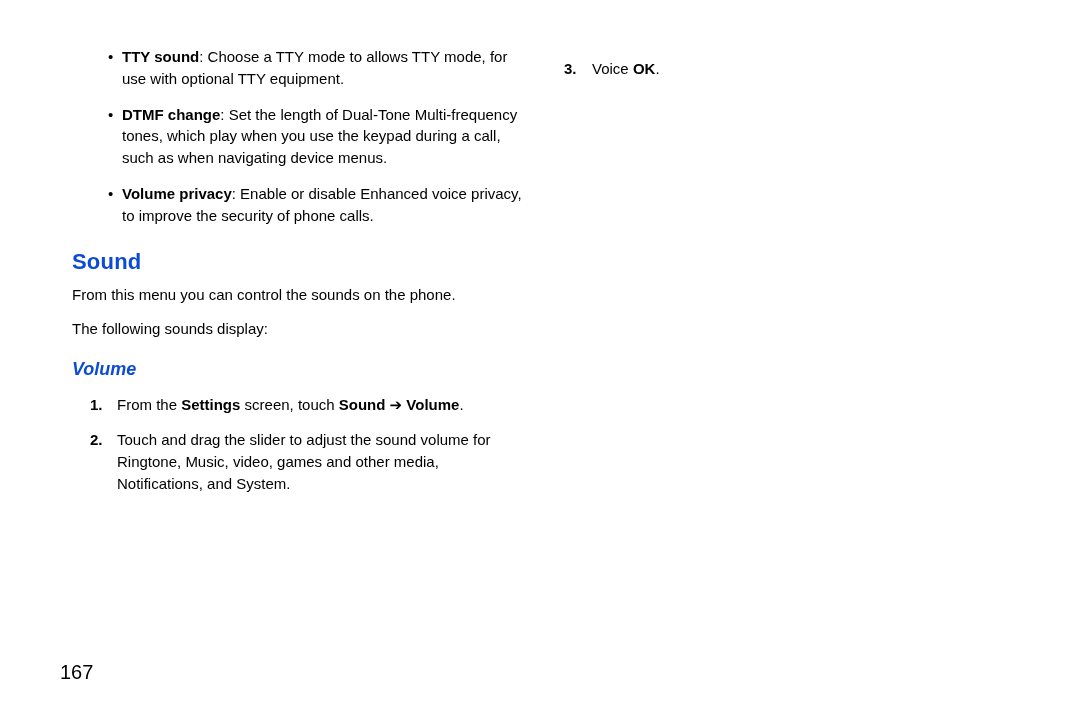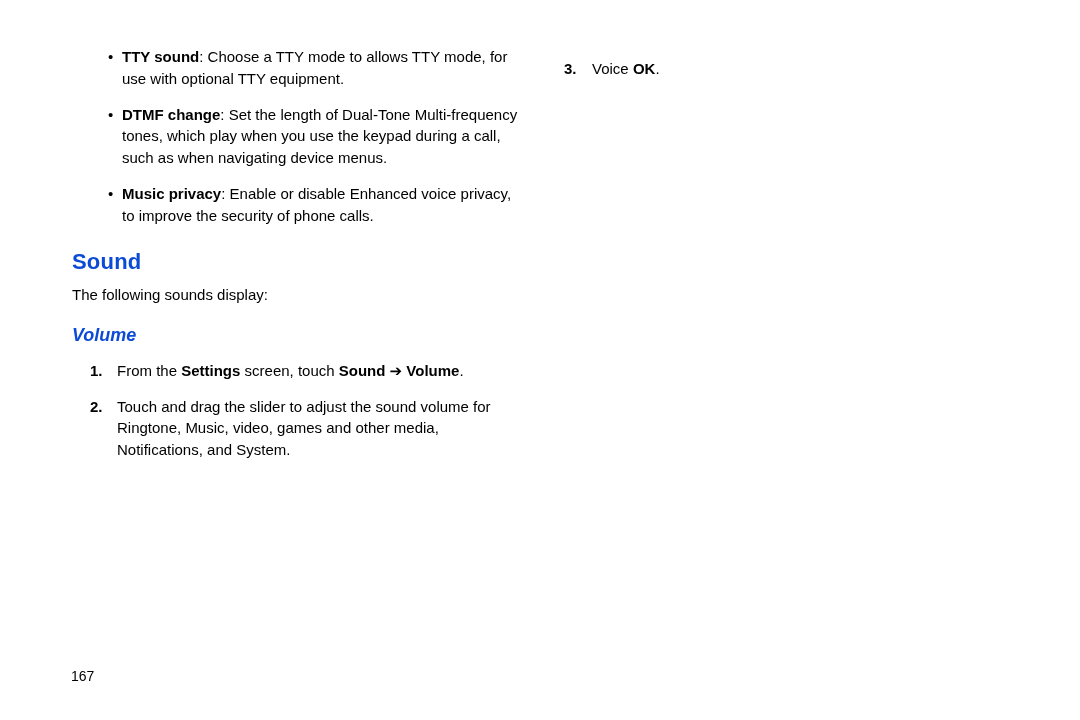--- a/index.html
+++ b/index.html
@@ -87,23 +87,23 @@
     font-weight: 700;
   }
   .num-item.right-col {
     padding-left: 30px;
   }
   .num-item.right-col .num {
     left: 2px;
   }
   .page-number {
     position: absolute;
-    left: 71px;
+    left: 60px;
     bottom: 36px;
-    font-size: 14px;
+    font-size: 20px;
   }
   b { font-weight: 700; }
 </style>
 </head>
 <body>
 
 <div class="page">
 
   <div class="col col-left">
 
@@ -112,25 +112,26 @@
       <b>TTY sound</b><span>: Choose a TTY mode to allows TTY mode, for use with optional TTY equipment.</span>
     </div>
 
     <div class="bullet-item">
       <span class="dot">•</span>
       <b>DTMF change</b><span>: Set the length of Dual-Tone Multi-frequency tones, which play when you use the keypad during a call, such as when navigating device menus.</span>
     </div>
 
     <div class="bullet-item">
       <span class="dot">•</span>
-      <b>Music privacy</b><span>: Enable or disable Enhanced voice privacy, to improve the security of phone calls.</span>
+      <b>Volume privacy</b><span>: Enable or disable Enhanced voice privacy, to improve the security of phone calls.</span>
     </div>
 
     <div class="heading-main">Sound</div>
 
+    <div class="para">From this menu you can control the sounds on the phone.</div>
 
 
     <div class="para">The following sounds display:</div>
 
     <div class="subheading">Volume</div>
 
 
     <div class="num-item">
       <span class="num">1.</span>
       <span>From the </span><b>Settings</b><span> screen, touch </span><b>Sound</b><span> ➔ </span><b>Volume</b><span>.</span>

